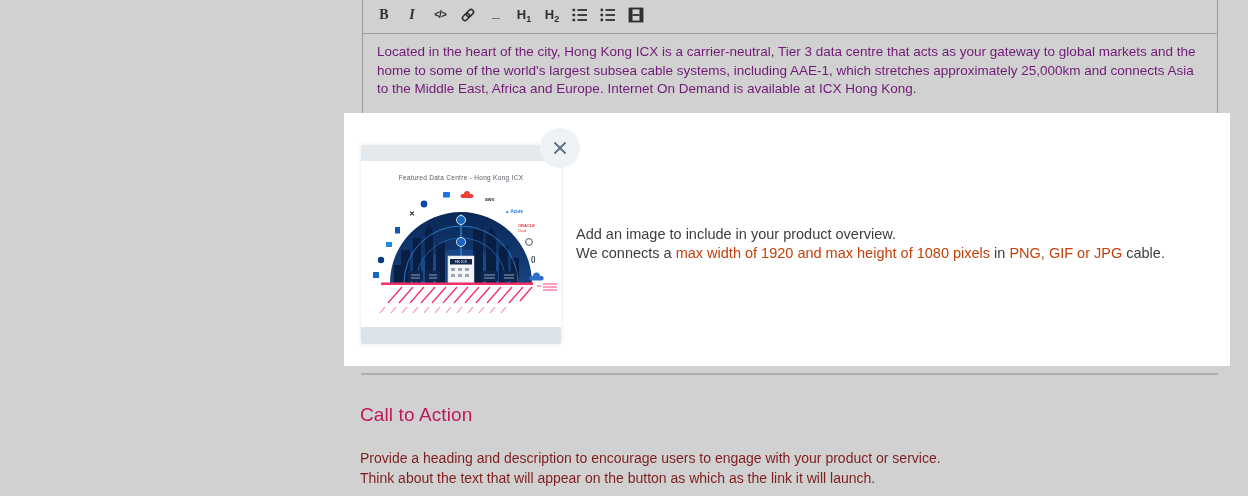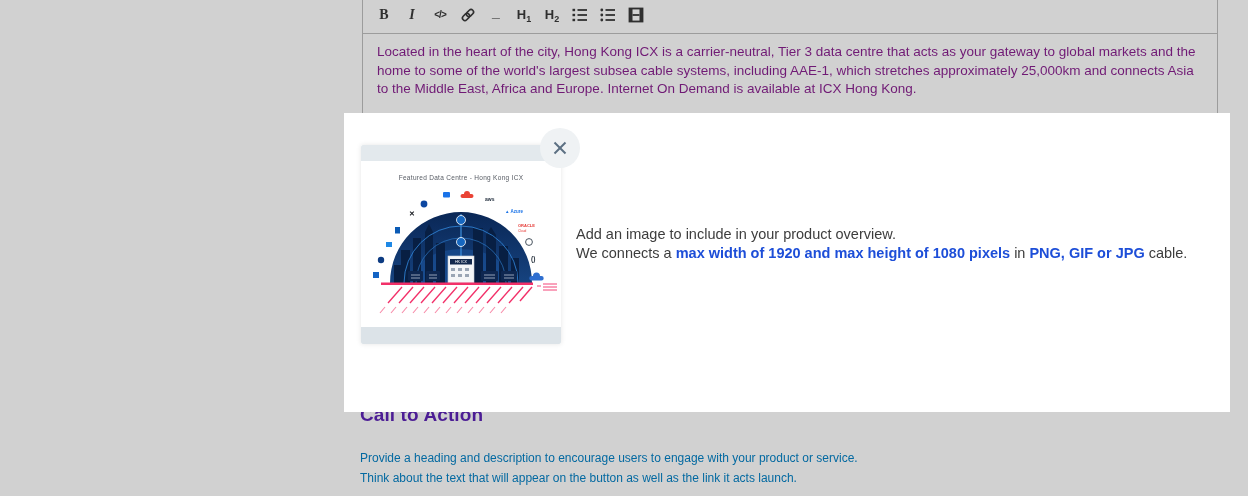--- a/index.html
+++ b/index.html
@@ -40,21 +40,21 @@
   .editor-content {
     padding:9px 14px;
     font-size:13.5px; line-height:18.5px;
     color:#701a75;
     width:100%;
   }
 
   
   .panel {
     position:absolute; left:344px; top:113px;
-    width:886px; height:299px;
+    width:886px; height:253px;
     background:#ffffff;
     z-index:2;
   }
   .thumb {
     position:absolute; left:17px; top:32px;
     width:200px; height:199px;
     display:flex; flex-direction:column;
     box-shadow:0 0 5px rgba(0,0,0,0.10);
     background:#fff;
   }
@@ -77,39 +77,39 @@
     border:none; cursor:pointer;
     z-index:3;
   }
 
   .panel-text {
     position:absolute; left:232px; top:112px;
     font-size:14.5px; line-height:19px;
     color:#3d3d3d;
     white-space:nowrap;
   }
-  .panel-text b { font-weight:700; color:#1d4ed8; }
+  .panel-text b { font-weight:400; color:#c2410c; }
 
   
   .divider {
     position:absolute; left:361px; top:373px;
     width:857px; height:2px;
     background:#aab0b6;
     z-index:1;
   }
   .cta-heading {
     position:absolute; left:360px; top:404px;
-    font-size:19px; font-weight:700; color:#4c1d95;
+    font-size:19px; font-weight:400; color:#be185d;
     letter-spacing:0.1px;
     z-index:1;
   }
   .cta-text {
     position:absolute; left:360px; top:449px;
-    font-size:12px; line-height:19.5px;
-    color:#0369a1;
+    font-size:14px; line-height:19.5px;
+    color:#7f1d1d;
     z-index:1;
   }
 </style>
 </head>
 <body>
 
 <div class="editor">
   <div class="toolbar">
     <button class="tbtn">
         <span class="b">B</span>
@@ -322,14 +322,14 @@
     <div><span>We connects a </span><b>max width of 1920 and max height of 1080 pixels</b><span> in </span><b>PNG, GIF or JPG</b><span> cable.</span></div>
   </div>
 </div>
 
 <div class="divider"></div>
 
 <h2 class="cta-heading">Call to Action</h2>
 
 <div class="cta-text">
   <div>Provide a heading and description to encourage users to engage with your product or service.</div>
-  <div>Think about the text that will appear on the button as well as the link it acts launch.</div>
+  <div>Think about the text that will appear on the button as which as the link it will launch.</div>
 </div>
 
 </body></html>

